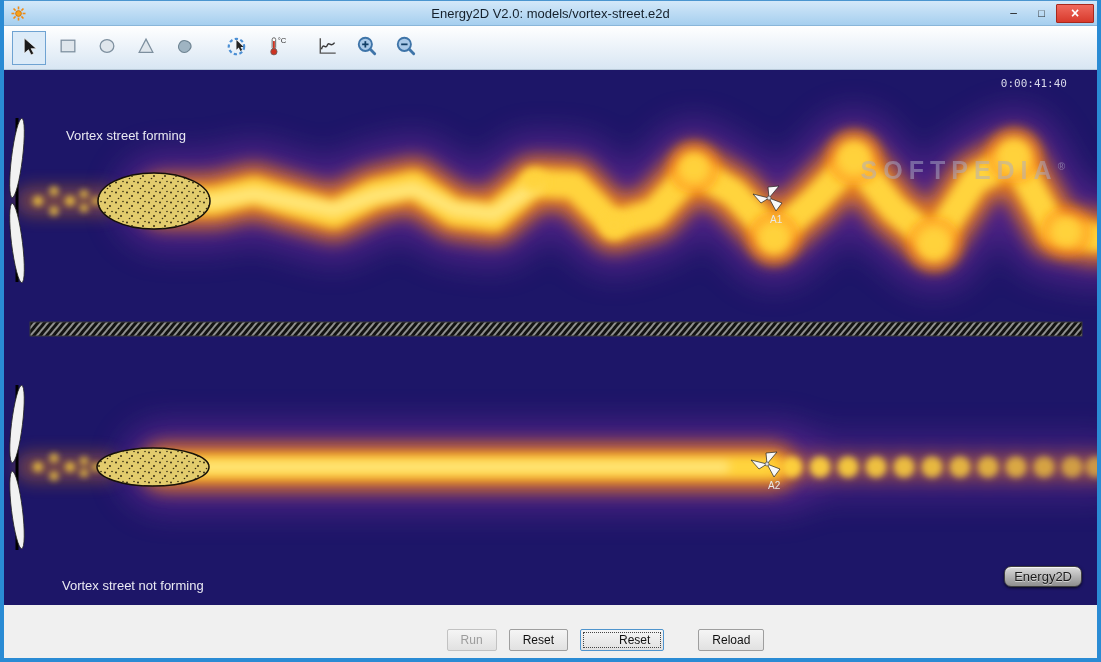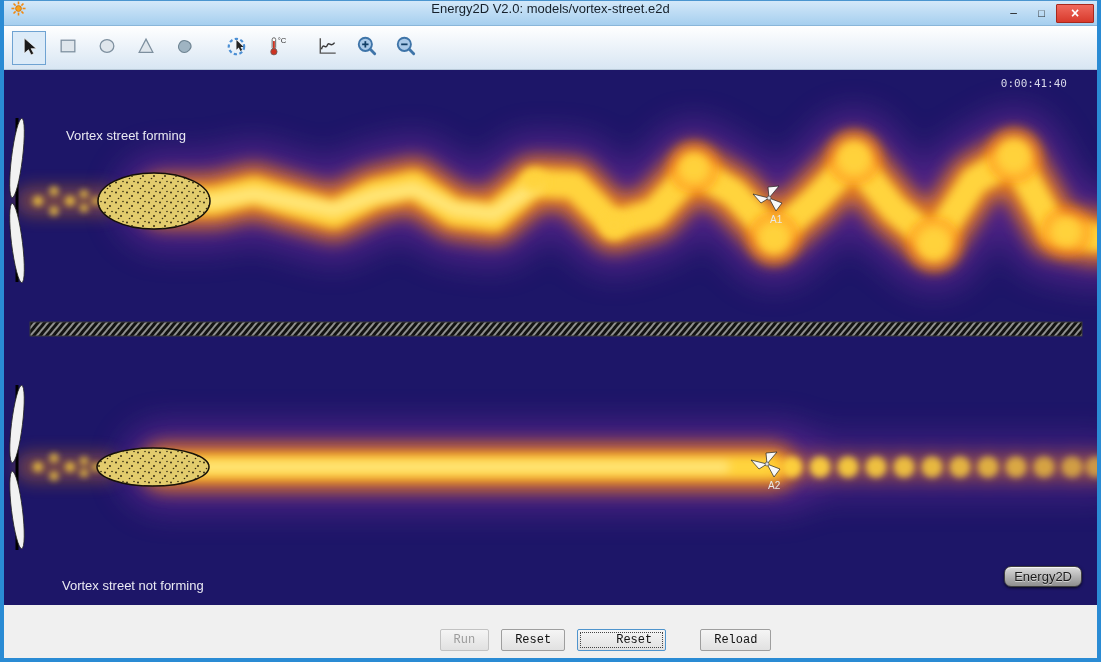--- a/index.html
+++ b/index.html
@@ -8,21 +8,21 @@
     width:1101px; height:662px;
     border-left:4px solid #2a8bd4; border-right:4px solid #2a8bd4; border-bottom:4px solid #2a8bd4;
     font-family:"Liberation Sans", sans-serif;
     display:flex; flex-direction:column; background:#f0f0f0;
   }
   
   .titlebar {
     height:26px; flex:0 0 26px;
     background:linear-gradient(#d3e8f9,#a6cfef);
     border-top:1px solid #4a95cf; border-bottom:1px solid #8ab6d9;
-    display:flex; position:relative;gap:36px;
+    display:flex; align-items:center; position:relative;gap:36px;
   }
   .titlebar .title {
     position:absolute; left:0; right:0; text-align:center;
     font-size:13px; color:#15202b;
   }
   .app-icon { margin-left:7px; z-index:2; display:flex; }
   .win-controls { margin-left:auto; z-index:2; display:flex; align-items:center; margin-right:3px; gap:1px; }
   .win-btn {
     width:27px; height:19px; display:flex; align-items:center; justify-content:center;
     font-size:12px; color:#222; cursor:default; border:1px solid transparent;
@@ -74,21 +74,21 @@
     padding:2px 9px; font-size:13px; font-weight:normal; color:#1b1b1b;
     box-shadow: inset 0 1px 0 rgba(255,255,255,.75), 0 1px 3px rgba(0,0,0,.7);
     text-shadow:0 1px 0 rgba(255,255,255,.5);
   }
   
   .controlbar {
     height:33px; flex:0 0 33px; background:#f0f0f0;
     display:flex; align-items:center; justify-content:center; gap:12px; padding-left:110px;
   }
   .btn {
-    font-family:Liberation Mono, monospace; font-size:12px; color:#111;
+    font-family:Liberation Sans, sans-serif; font-size:12px; color:#111;
     padding:3px 13px; min-width:46px;
     background:linear-gradient(#f5f5f5,#e1e1e1);
     border:1px solid #9e9e9e; border-radius:2px;margin-top:36px;
   }
   .btn:disabled { color:#9c9c9c; border-color:#c2c2c2; }
   .btn.focused { border:1px solid #4f94cd; outline:1px dotted #444; outline-offset:-4px;padding-left:38px; }
   .btn.reload { margin-left:22px;text-align:right; }
 </style>
 </head>
 <body>
@@ -351,20 +351,21 @@
       <g transform="translate(763,394)">
         <path d="M0,0 L-16,-4 L-8,5 Z M0,0 L10,-12 L-1,-11 Z M0,0 L7,13 L13,5 Z" fill="#f8f8f8" stroke="#222" stroke-width="0.7"></path>
         <circle r="2" fill="#ddd" stroke="#222" stroke-width="0.5"></circle>
         <text x="1" y="25" font-size="10" fill="#e8e8e8" font-family="Liberation Sans, sans-serif">A2</text>
       </g>
     </svg>
 
     <div class="caption top">Vortex street forming</div>
     <div class="caption bottom">Vortex street not forming</div>
     <div class="timer">0:00:41:40</div>
+    <div class="watermark"><span>SOFTPEDIA</span><span class="reg">®</span></div>
     <div class="badge">Energy2D</div>
   </div>
 
   <div class="controlbar">
     <button class="btn" disabled="">Run</button>
     <button class="btn">Reset</button>
     <button class="btn focused">Reset</button>
     <button class="btn reload">Reload</button>
   </div>
 

